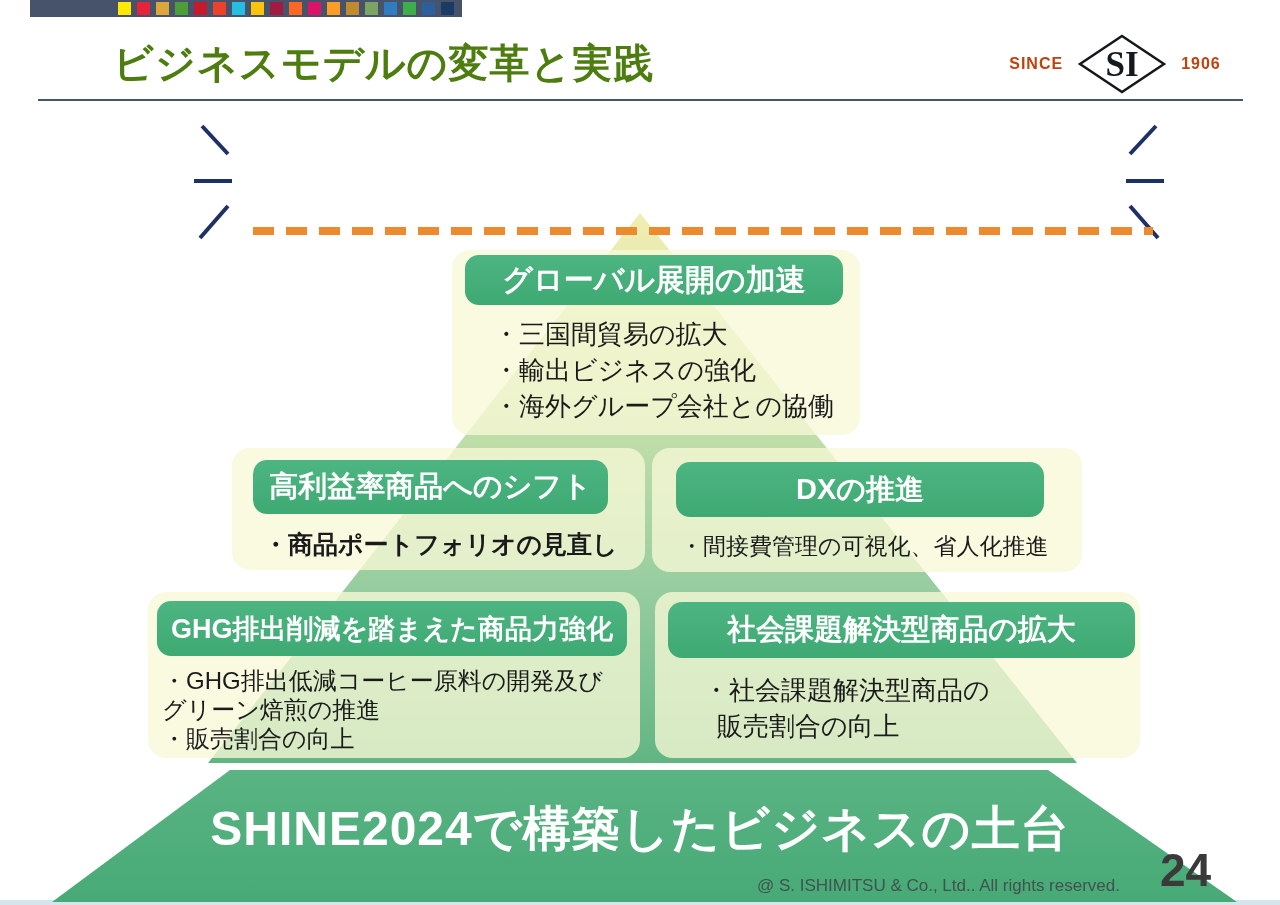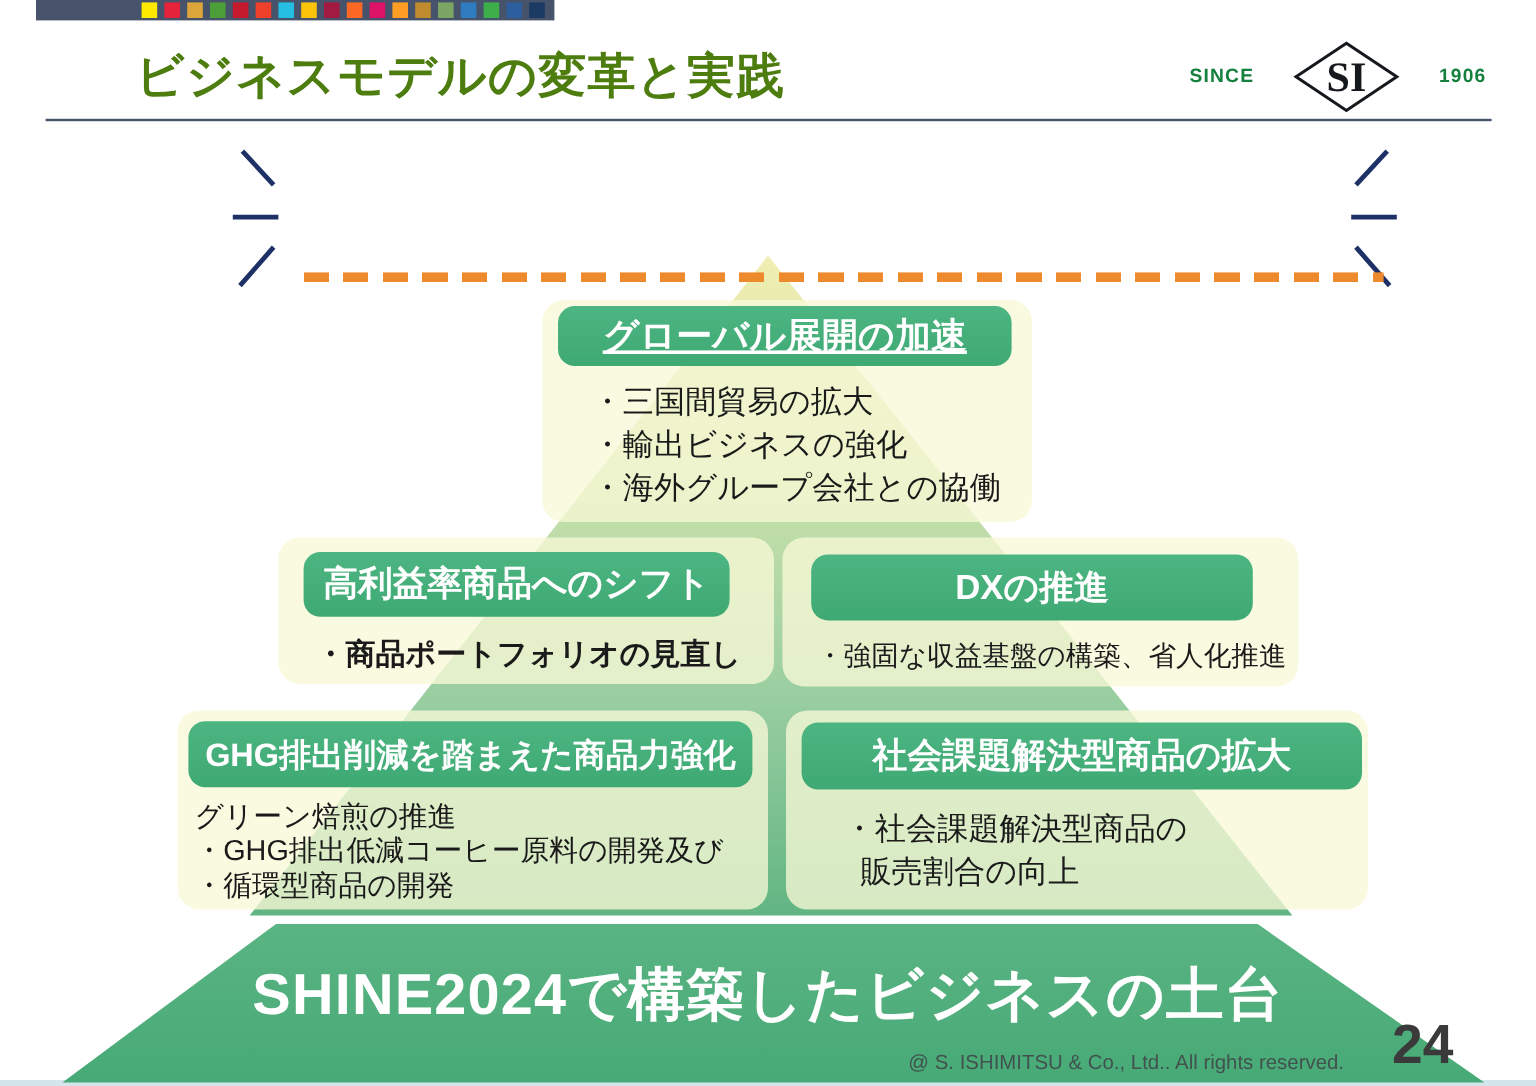--- a/index.html
+++ b/index.html
@@ -6,41 +6,41 @@
   .slide{
     position:relative;width:1280px;height:905px;background:#ffffff;
     font-family:"Liberation Sans",sans-serif;overflow:hidden;margin:0 auto;
   }
   
   .top-bar{position:absolute;left:30px;top:0;width:432px;height:17px;background:#47536b;
     display:flex;align-items:center;padding-left:88px;box-sizing:border-box;gap:6px;}
   .top-bar .sq{width:13px;height:13px;display:inline-block;flex:0 0 auto;}
   
   .slide-title{position:absolute;left:113px;top:36px;font-size:40px;font-weight:700;color:#4d7c0f;letter-spacing:1px;}
-  .logo{position:absolute;left:985px;top:34px;width:260px;height:60px;display:flex;align-items:center;justify-content:center;gap:32px;color:#15803d;}
+  .logo{position:absolute;left:985px;top:34px;width:260px;height:60px;display:flex;align-items:center;justify-content:center;gap:14px;color:#c2410c;}
   .logo .word{font-size:16px;font-weight:700;letter-spacing:1px;}
   .title-rule{position:absolute;left:38px;top:99px;width:1205px;height:2px;background:#43546b;}
   
   .headline{position:absolute;left:240px;top:122px;width:880px;text-align:center;color:#1e3167;font-weight:700;line-height:47px;font-size:36px;}
   .emph{position:absolute;top:118px;width:48px;height:124px;}
   .emph.left{left:192px;}
   .emph.right{left:1118px;transform:scaleX(-1);}
   .dash-line{position:absolute;left:253px;top:227px;width:900px;height:8px;z-index:3;
     background:repeating-linear-gradient(90deg,#ee8a2e 0 21px,transparent 21px 33px);}
   
   .triangle-svg{position:absolute;left:200px;top:210px;z-index:1;}
   .panel{position:absolute;background:rgba(247,249,214,0.78);border-radius:18px;z-index:2;}
   .panel-top{left:452px;top:250px;width:408px;height:185px;}
   .panel-mid-left{left:232px;top:448px;width:413px;height:122px;}
   .panel-mid-right{left:652px;top:448px;width:430px;height:124px;}
   .panel-bot-left{left:148px;top:592px;width:492px;height:166px;}
   .panel-bot-right{left:655px;top:592px;width:485px;height:166px;}
   .gbox{position:absolute;z-index:4;background:linear-gradient(180deg,#4cb581,#3fa974);
     border-radius:14px;color:#fff;font-weight:700;display:flex;align-items:center;justify-content:center;}
-  .gbox-top{left:465px;top:255px;width:378px;height:50px;font-size:30px;text-decoration:underline;}
+  .gbox-top{left:465px;top:255px;width:378px;height:50px;font-size:30px;}
   .gbox-mid-left{left:253px;top:460px;width:355px;height:54px;font-size:29px;}
   .gbox-mid-right{left:676px;top:462px;width:368px;height:55px;font-size:29px;}
   .gbox-bot-left{left:157px;top:601px;width:470px;height:55px;font-size:27px;}
   .gbox-bot-right{left:668px;top:602px;width:467px;height:56px;font-size:29px;}
   .bullets{position:absolute;z-index:4;color:#1a1a1a;}
   .bullets-top{left:493px;top:316px;font-size:26px;line-height:36px;}
   .bullets-mid-left{left:263px;top:528px;font-size:25px;font-weight:bold;}
   .bullets-mid-right{left:680px;top:531px;font-size:23px;}
   .bullets-bot-left{left:162px;top:666px;font-size:24px;line-height:29px;}
   .bullets-bot-right{left:703px;top:672px;font-size:26px;line-height:36px;}
@@ -132,26 +132,26 @@
 
   <div class="bullets bullets-top">
     <div>・三国間貿易の拡大</div>
     <div>・輸出ビジネスの強化</div>
     <div>・海外グループ会社との協働</div>
   </div>
   <div class="bullets bullets-mid-left">
     <div>・商品ポートフォリオの見直し</div>
   </div>
   <div class="bullets bullets-mid-right">
-    <div>・強固な収益基盤の構築、省人化推進</div>
+    <div>・間接費管理の可視化、省人化推進</div>
   </div>
   <div class="bullets bullets-bot-left">
+    <div>・GHG排出低減コーヒー原料の開発及び</div>
     <div>グリーン焙煎の推進</div>
-    <div>・GHG排出低減コーヒー原料の開発及び</div>
-    <div>・循環型商品の開発</div>
+    <div>・販売割合の向上</div>
   </div>
   <div class="bullets bullets-bot-right">
     <div>・社会課題解決型商品の</div>
     <div class="indent">販売割合の向上</div>
   </div>
 
   <svg class="trapezoid-svg" width="1280" height="140" viewBox="0 0 1280 140">
     <defs>
       <linearGradient id="trapGrad" x1="0" y1="0" x2="0" y2="1">
         <stop offset="0" stop-color="#5ab483"></stop>

